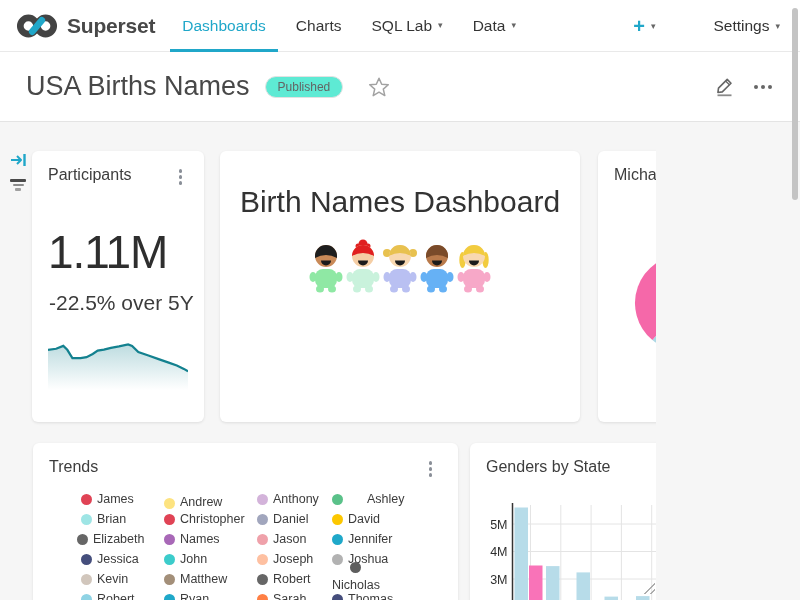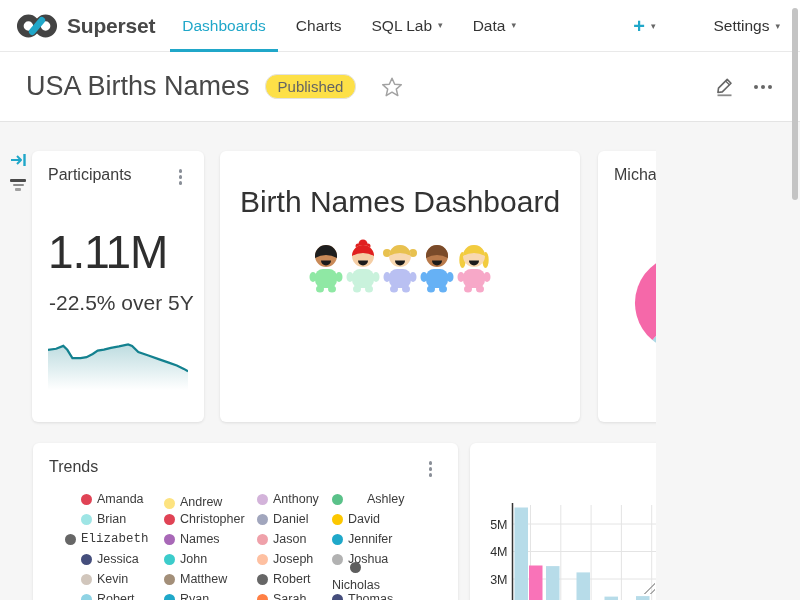--- a/index.html
+++ b/index.html
@@ -19,22 +19,22 @@
   .caret { font-size:9px; color:#666; margin-left:6px; line-height:1; }
   .nav-right { position:absolute; right:20px; top:0; height:52px; display:flex; align-items:center; }
   .plus-group { display:flex; align-items:center; margin-right:58px; cursor:pointer; }
   .plus-glyph { color:#20A7C9; font-size:20px; font-weight:700; line-height:1; }
   .settings-group { display:flex; align-items:center; font-size:15.5px; color:#333; cursor:pointer; }
 
   
   .dash-header { position:absolute; top:52px; left:0; width:800px; height:70px; background:#fff;
                  border-bottom:1px solid #E4E4E4; display:flex; align-items:center; padding:0 16px 0 26px; z-index:5; }
   .dash-title { font-size:27px; font-weight:500; color:#484848; }
-  .badge { margin-left:15px; background:#fde047; border:1px solid #E2E2E2; border-radius:12px;
-           padding:3px 12px; font-size:15px; color:#646464; cursor:pointer; }
+  .badge { margin-left:15px; background:#5eead4; border:1px solid #E2E2E2; border-radius:12px;
+           padding:3px 12px; font-size:12px; color:#646464; cursor:pointer; }
   .star-btn { margin-left:25px; cursor:pointer; display:flex; }
   .header-right { margin-left:auto; display:flex; align-items:center; gap:16px; padding-right:10px; }
   .ellipsis { display:flex; gap:3px; cursor:pointer; padding:4px 2px; }
   .ellipsis i { width:4px; height:4px; border-radius:50%; background:#666; }
 
   
   .content { position:absolute; top:122px; left:0; width:656px; height:478px; background:#F6F6F6; overflow:hidden;padding-left:40px; }
   .rail-icon { position:absolute; cursor:pointer; }
   #expand-filters { left:10px; top:30px; }
   #filter-lines { left:9px; top:57px; display:flex; flex-direction:column; align-items:center; gap:2px; width:18px; }
@@ -257,21 +257,21 @@
   <div class="card" id="card-trends">
     <span class="card-title">Trends</span>
     <span class="kebab" style="right:24px;">
         <i></i>
         <i></i>
         <i></i>
       </span>
     <div id="trends-legend">
         <div class="legend-item" style="left: 48px; top: 49px;">
           <span class="dot" style="background: rgb(224, 67, 85);"></span>
-          <span>Amanda</span>
+          <span>James</span>
         </div>
         <div class="legend-item" style="left: 131px; top: 52px; align-items: flex-end;">
           <span class="dot" style="background: rgb(253, 227, 128);"></span>
           <span>Andrew</span>
         </div>
         <div class="legend-item" style="left: 224px; top: 49px;">
           <span class="dot" style="background: rgb(211, 179, 218);"></span>
           <span>Anthony</span>
         </div>
         <div class="legend-item" style="left: 299px; top: 49px; gap: 24px;">
@@ -287,21 +287,21 @@
           <span>Christopher</span>
         </div>
         <div class="legend-item" style="left: 224px; top: 69px;">
           <span class="dot" style="background: rgb(161, 166, 189);"></span>
           <span>Daniel</span>
         </div>
         <div class="legend-item" style="left: 299px; top: 69px;">
           <span class="dot" style="background: rgb(252, 199, 0);"></span>
           <span>David</span>
         </div>
-        <div class="legend-item" style="left: 32px; top: 89px; font-family: Liberation Mono, monospace;">
+        <div class="legend-item" style="left: 44px; top: 89px;">
           <span class="dot" style="background: rgb(102, 102, 102);"></span>
           <span>Elizabeth</span>
         </div>
         <div class="legend-item" style="left: 131px; top: 89px;">
           <span class="dot" style="background: rgb(168, 104, 183);"></span>
           <span>Names</span>
         </div>
         <div class="legend-item" style="left: 224px; top: 89px;">
           <span class="dot" style="background: rgb(239, 161, 170);"></span>
           <span>Jason</span>
@@ -380,20 +380,21 @@
         <text x="37.5" y="140.5" text-anchor="end" font-size="12.5" font-family="Liberation Sans, sans-serif" fill="#2F2F2F">3M</text>
         <line x1="42.5" y1="60" x2="42.5" y2="200" stroke="#333" stroke-width="1.5"></line>
         <rect x="44.5" y="64.5" width="13.5" height="135.5" fill="#B7DCE9"></rect>
         <rect x="59" y="122.5" width="13.5" height="77.5" fill="#F973B8"></rect>
         <rect x="76" y="123.1" width="13.5" height="76.9" fill="#B7DCE9"></rect>
         <rect x="106.5" y="129.4" width="13.5" height="70.6" fill="#B7DCE9"></rect>
         <rect x="134.5" y="153.6" width="13.5" height="46.4" fill="#B7DCE9"></rect>
         <rect x="166" y="153.1" width="13.5" height="46.9" fill="#B7DCE9"></rect>
         <rect x="197.5" y="153.6" width="13.5" height="46.4" fill="#B7DCE9"></rect>
       </svg>
+    <span class="card-title">Genders by State</span>
     <span class="kebab" style="right:36px;">
         <i></i>
         <i></i>
         <i></i>
       </span>
     <div class="gbs-legend">
       <span class="dot" id="gbs-legend-dot" style="background: rgb(174, 216, 230);"></span>
       <span class="lbl">Boys</span>
     </div>
   </div>

